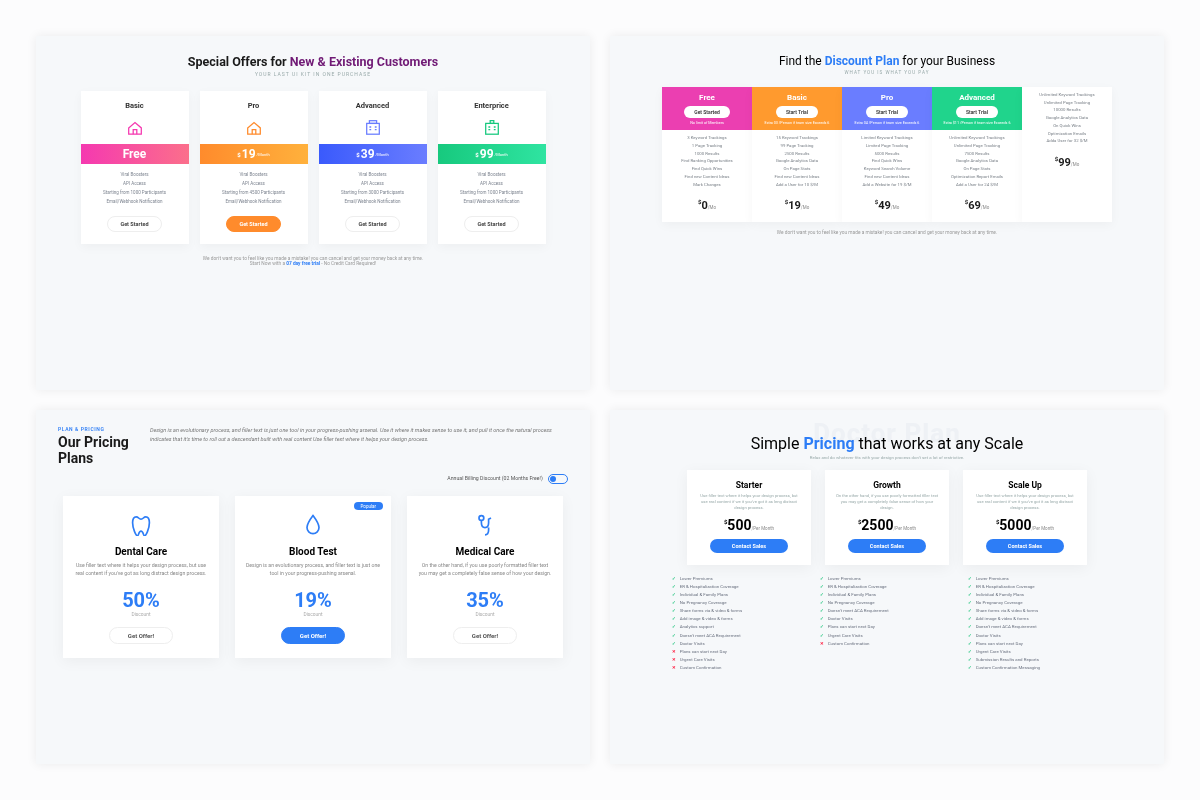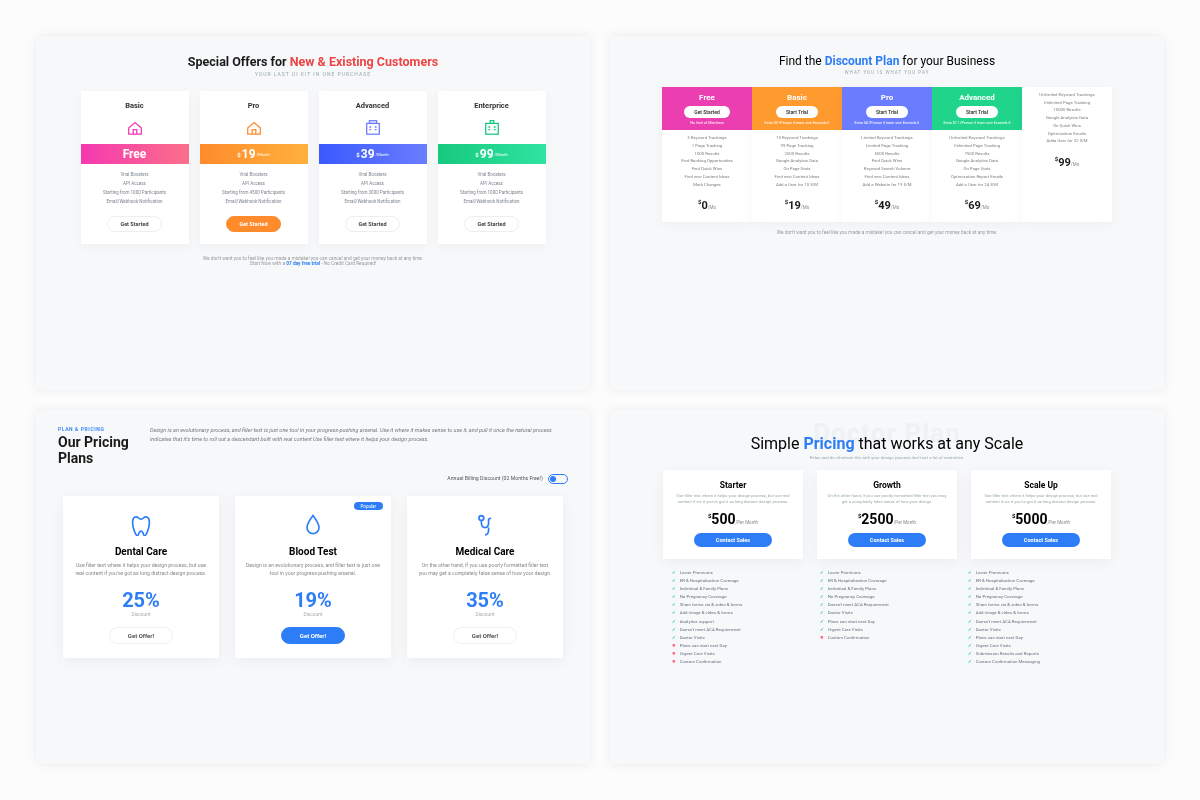--- a/index.html
+++ b/index.html
@@ -16,21 +16,21 @@
   .panel {
     background: #f6f8fa;
     box-shadow: 0 0 10px rgba(0,0,0,.07);
     position: relative;
     padding: 14px 22px 18px;
     overflow: hidden;
   }
 
   
   .a-title { text-align:center; font-size:12.5px; font-weight:700; color:#1a1a1a; margin-top:4px;}
-  .a-title .accent { color:#ef4444; }
+  .a-title .accent { color:#701a75; }
   .a-sub  { text-align:center; font-size:5px; letter-spacing:1px; color:#9aa; margin-top:2px;}
   .a-row { display:flex; gap:11px; margin-top:14px; justify-content:center;}
   .a-card { width:108px; background:#fff; box-shadow:0 3px 10px rgba(0,0,0,.04); padding-top:10px; text-align:center;}
   .a-card .name{font-size:7.5px;font-weight:700;color:#333;}
   .a-card .icon{width:18px;height:18px;margin:8px auto;}
   .a-band{color:#fff;font-weight:700;font-size:12px;height:20px;display:flex;align-items:center;justify-content:center;margin-bottom:8px;}
   .a-band.free  {background:linear-gradient(90deg,#f539b0,#fb6f8b);}
   .a-band.pro   {background:linear-gradient(90deg,#ff8b2c,#ffb13c);}
   .a-band.adv   {background:linear-gradient(90deg,#3a5afc,#6a7dff);}
   .a-band.ent   {background:linear-gradient(90deg,#17c97e,#2fe4a1);}
@@ -75,21 +75,21 @@
   .c-disc{font-size:4.8px;color:#aaa;}
   .c-btn{display:inline-block;border:1px solid #eee;border-radius:20px;padding:4px 18px;font-size:6px;font-weight:700;color:#555;margin-top:10px;}
   .c-btn.hot{background:#2d7df6;border-color:#2d7df6;color:#fff;}
 
   
   .d-bg{position:absolute;left:0;right:0;top:8px;text-align:center;font-size:26px;font-weight:800;color:#eef1f5;letter-spacing:1px;}
   .d-title{text-align:center;font-size:16px;margin-top:10px;position:relative;}
   .d-title .accent{color:#2d7df6;font-weight:700;}
   .d-sub{text-align:center;font-size:4.4px;color:#9aa;margin-top:2px;position:relative;}
   .d-row{display:flex;gap:14px;justify-content:center;margin-top:10px;}
-  .d-card{width:140px;background:#fff;box-shadow:0 3px 14px rgba(0,0,0,.05);padding:10px 10px 12px;text-align:center;}
+  .d-card{width:124px;background:#fff;box-shadow:0 3px 14px rgba(0,0,0,.05);padding:10px 10px 12px;text-align:center;}
   .d-name{font-size:8.5px;font-weight:700;}
   .d-desc{font-size:4.2px;color:#9aa;line-height:1.4;margin-top:3px;}
   .d-price{font-size:14px;font-weight:700;margin-top:6px;}
   .d-price sup{font-size:6px;} .d-price small{font-size:4.5px;color:#888;font-weight:400;}
   .d-btn{display:inline-block;background:#2d7df6;color:#fff;border-radius:20px;font-size:5.5px;font-weight:700;padding:4px 22px;margin-top:6px;}
   .d-lists{display:flex;gap:14px;justify-content:center;margin-top:10px;}
   .d-list{width:134px;font-size:4.4px;color:#6b7280;line-height:1.85;}
   .d-list .ok::before{content:"✓";color:#1cc37a;margin-right:4px;font-weight:700;}
   .d-list .no::before{content:"✕";color:#f24;margin-right:4px;font-weight:700;}
 
@@ -258,21 +258,21 @@
     <span class="c-toggle"></span>
   </div>
   <div class="c-row" id="c-row">
       <div class="c-card">
       
       <div class="c-icon"><svg viewBox="0 0 20 20">
             <path class="ic blue2" d="M6 4c2 0 2 2 4 2s2-2 4-2 3 2 3 5c0 5-3 11-4 11s-1-4-3-4-2 4-3 4-4-6-4-11c0-3 1-5 3-5z"></path>
           </svg></div>
       <div class="c-name">Dental Care</div>
       <div class="c-text">Use filler text where it helps your design process, but use real content if you've got as long distract design process.</div>
-      <div class="c-pct">25%</div>
+      <div class="c-pct">50%</div>
       <div class="c-disc">Discount</div>
       <div class="c-btn ">Get Offer!</div>
     </div>
       <div class="c-card">
       <span class="c-pop">Popular</span>
       <div class="c-icon"><svg viewBox="0 0 20 20">
             <path class="ic blue2" d="M10 3c3 4 5 7 5 10a5 5 0 01-10 0c0-3 2-6 5-10z"></path>
           </svg></div>
       <div class="c-name">Blood Test</div>
       <div class="c-text">Design is an evolutionary process, and filler text is just one tool in your progress-pushing arsenal.</div>

